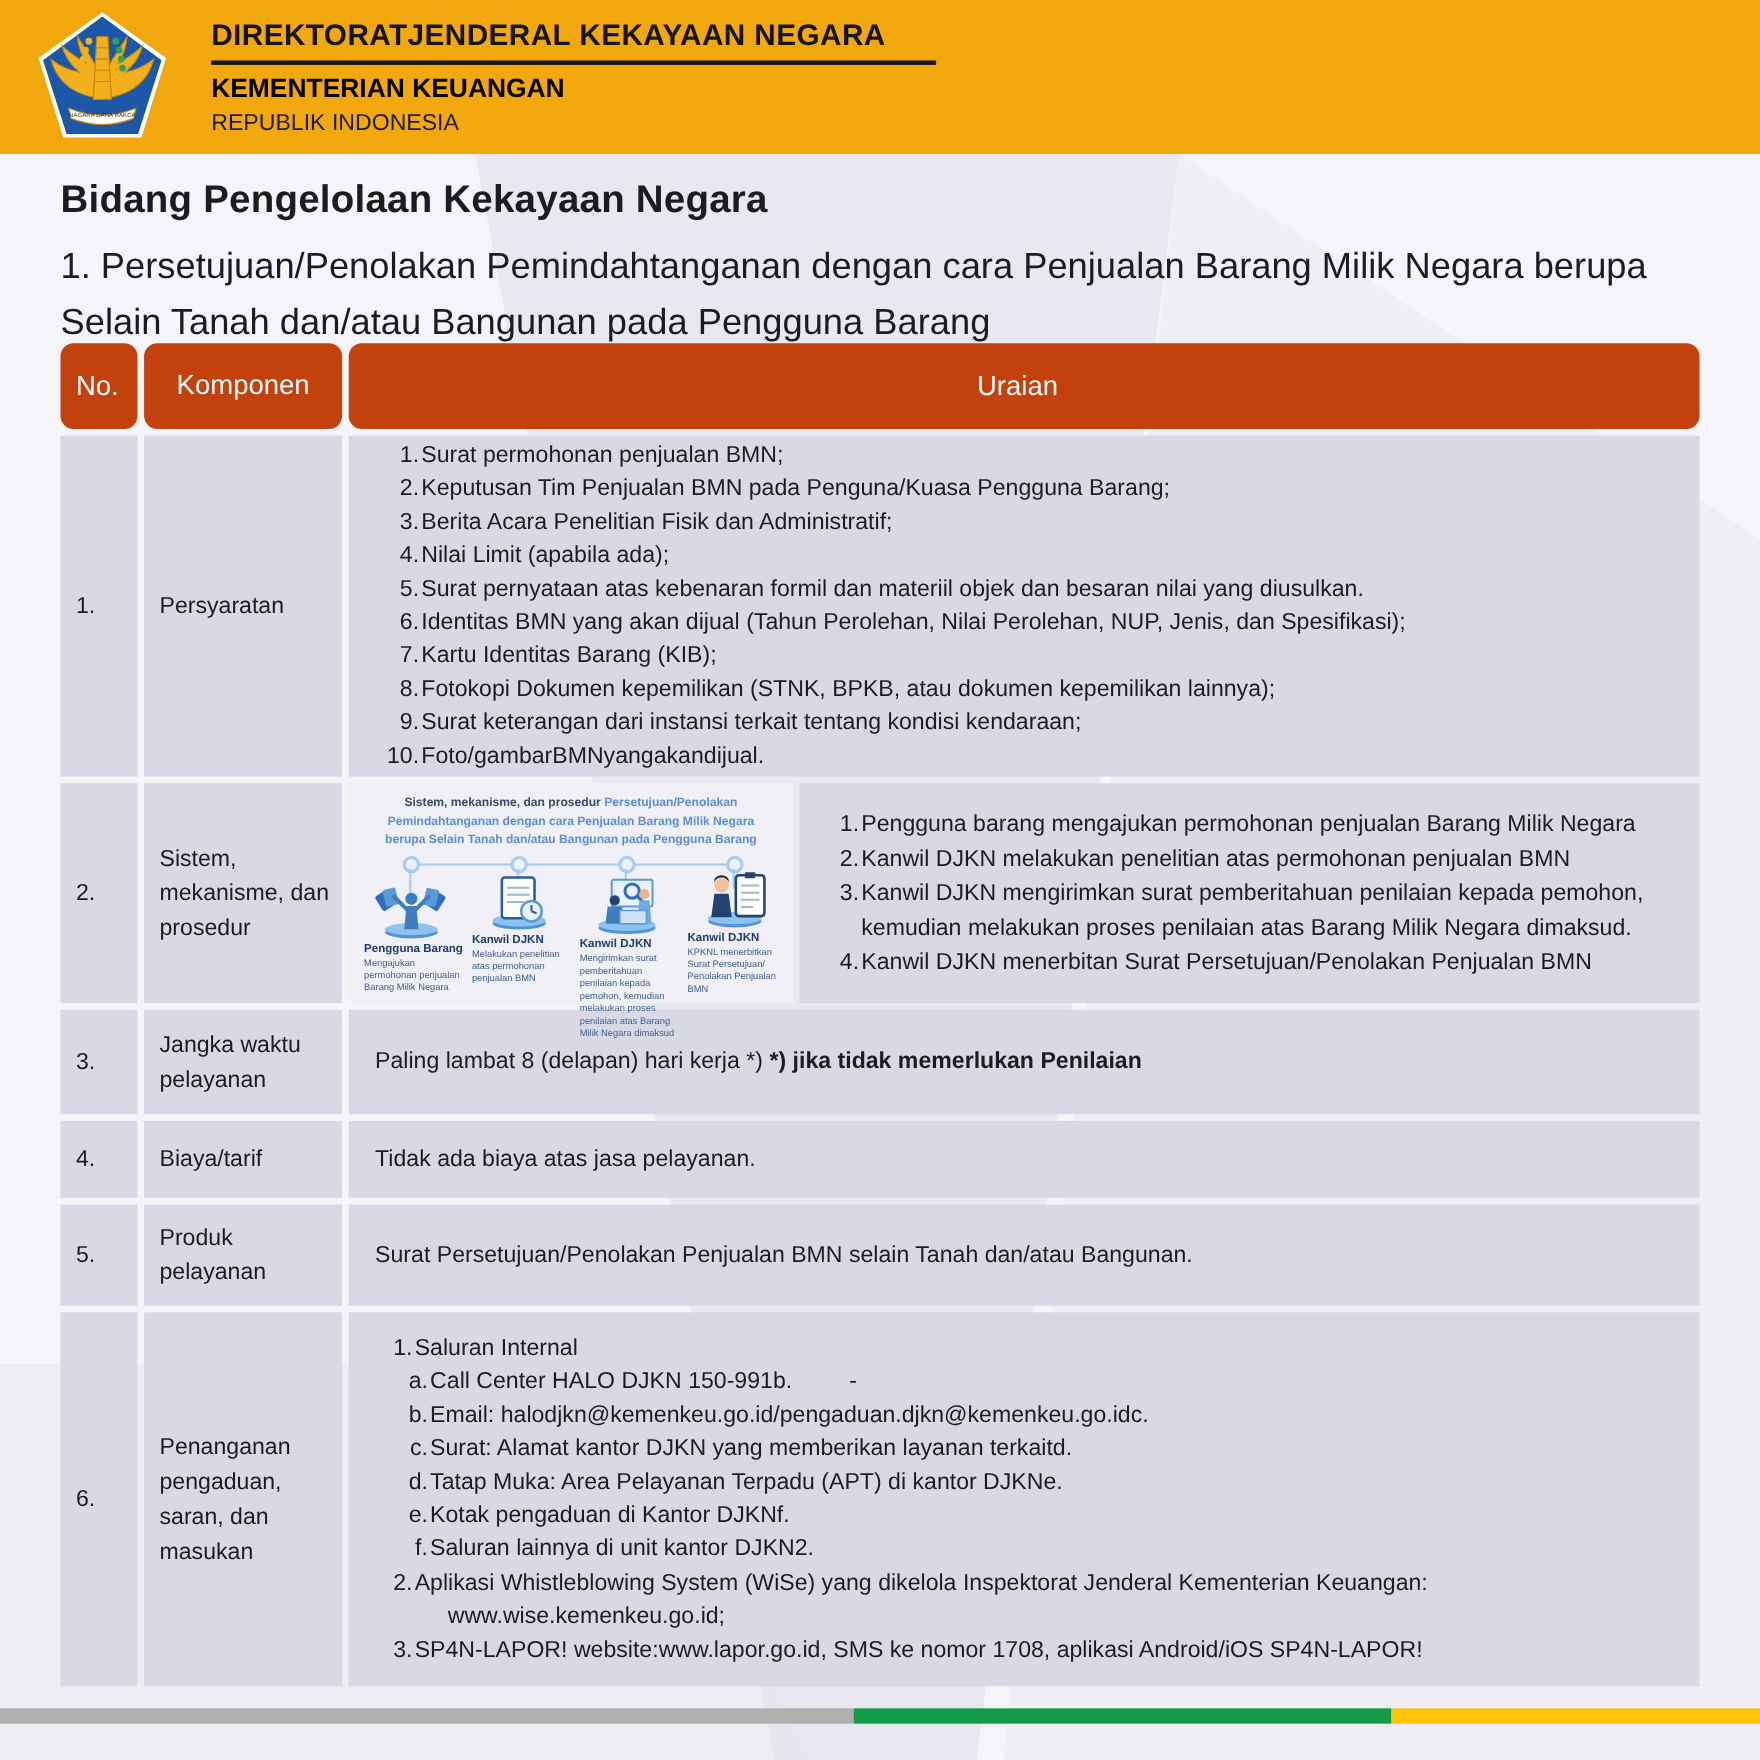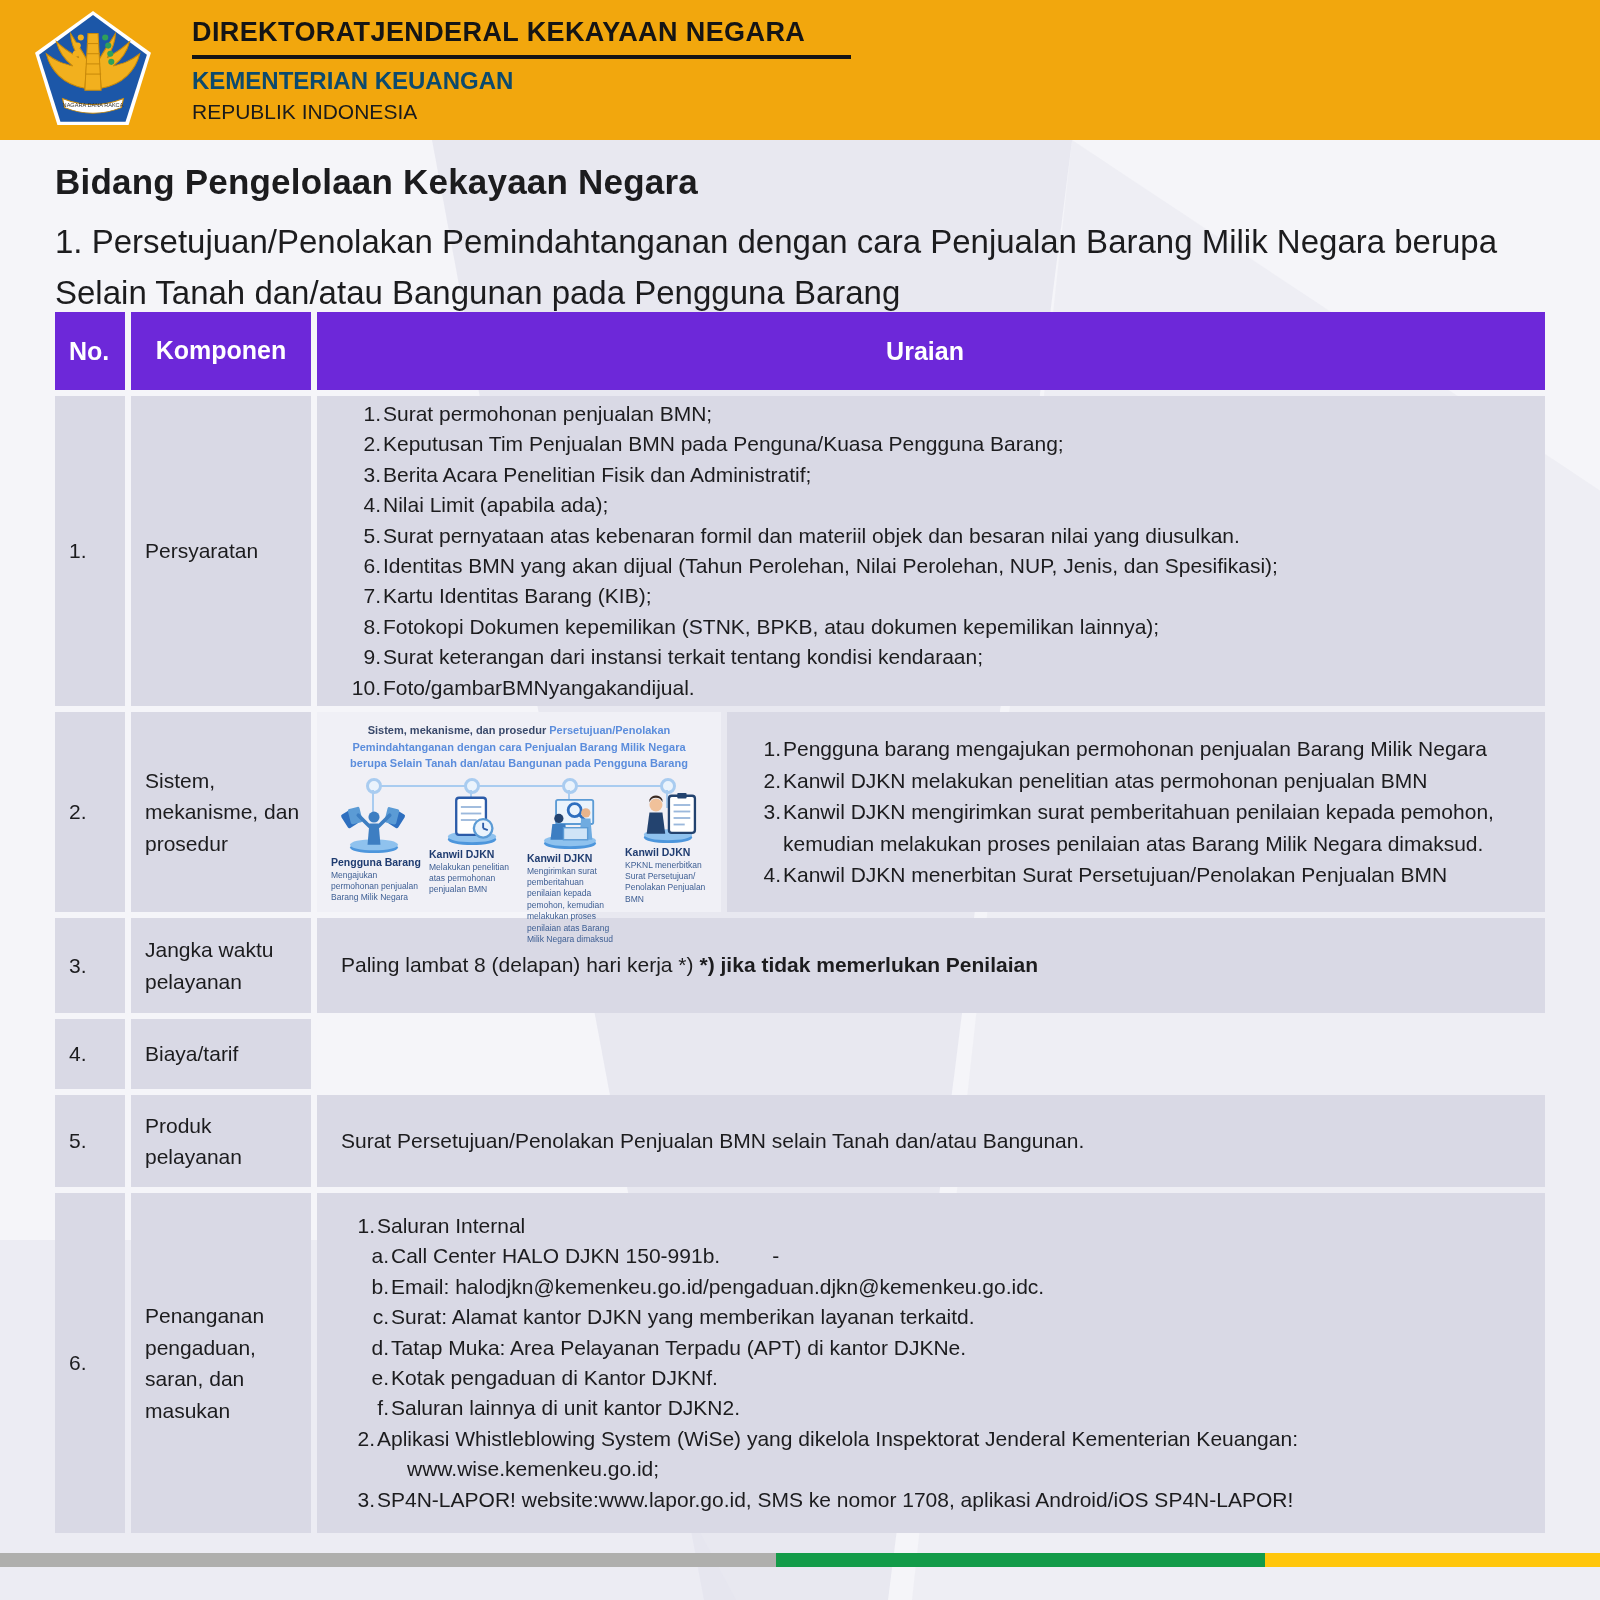--- a/index.html
+++ b/index.html
@@ -30,34 +30,34 @@
   .brand-header{
     position:absolute;top:0;left:0;width:1600px;height:140px;
     background:#F2A70D;display:flex;align-items:center;
   }
   .logo-wrap{margin-left:32px;width:122px;height:122px;flex:0 0 auto;}
   .brand-text{margin-left:38px;}
   .agency-name{
     font-size:27px;font-weight:bold;letter-spacing:.4px;color:#151515;
     border-bottom:4px solid #151515;padding:0 46px 7px 0;display:inline-block;
   }
-  .ministry-name{font-size:24px;font-weight:bold;color:#0c4a6e;margin-top:8px;}
+  .ministry-name{font-size:24px;font-weight:bold;color:#000000;margin-top:8px;}
   .country-name{font-size:21px;color:#1B1B1B;margin-top:5px;}
   
   .intro{position:absolute;top:162px;left:55px;width:1490px;}
   .section-heading{font-size:35px;font-weight:800;letter-spacing:.2px;}
   .service-title{font-size:33px;font-weight:500;line-height:1.55;margin-top:14px;max-width:1460px;}
   
   .stable{position:absolute;top:312px;left:55px;width:1490px;display:flex;flex-direction:column;gap:6px;}
   .trow{display:flex;gap:6px;}
   .cell{background:#D9D9E5;}
   .cell-no{width:70px;flex:0 0 auto;display:flex;align-items:center;padding-left:14px;box-sizing:border-box;font-size:21px;}
   .cell-komp{width:180px;flex:0 0 auto;display:flex;align-items:center;padding:8px 10px 8px 14px;box-sizing:border-box;font-size:21px;line-height:1.5;}
   .cell-uraian{flex:1;display:flex;align-items:center;padding:10px 24px;box-sizing:border-box;font-size:21px;line-height:1.45;}
-  .thead .cell{background:#6d28d9;color:#fff;font-weight:bold;font-size:25px;}
+  .thead .cell{background:#c2410c;color:#fff;font-weight:normal;font-size:25px;border-radius:12px;}
   .thead .cell-no{justify-content:flex-start;padding-left:14px;}
   .thead .cell-komp{justify-content:center;padding:0;}
   .thead .cell-uraian{justify-content:center;padding-left:12px;}
   .h-head{height:78px;}
   .h-r1{height:310px;}
   .h-r2{height:200px;}
   .h-r3{height:95px;}
   .h-r4{height:70px;}
   .h-r5{height:92px;}
   .h-r6{height:340px;}
@@ -345,20 +345,23 @@
       <div class="stack">
         <div>Paling lambat 8 (delapan) hari kerja *)</div>
         <div class="bold-line">*) jika tidak memerlukan Penilaian</div>
       </div>
     </div>
   </div>
 
   <div class="trow h-r4">
     <div class="cell cell-no">4.</div>
     <div class="cell cell-komp">Biaya/tarif</div>
+    <div class="cell cell-uraian">
+      <div>Tidak ada biaya atas jasa pelayanan.</div>
+    </div>
   </div>
 
   <div class="trow h-r5">
     <div class="cell cell-no">5.</div>
     <div class="cell cell-komp">Produk pelayanan</div>
     <div class="cell cell-uraian">
       <div>Surat Persetujuan/Penolakan Penjualan BMN selain Tanah dan/atau Bangunan.</div>
     </div>
   </div>
 

